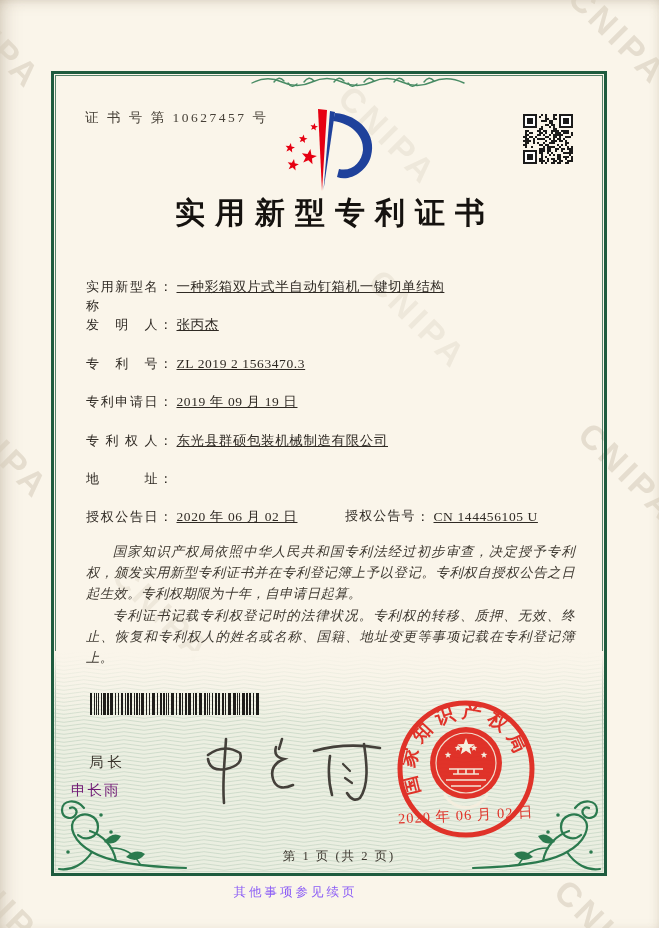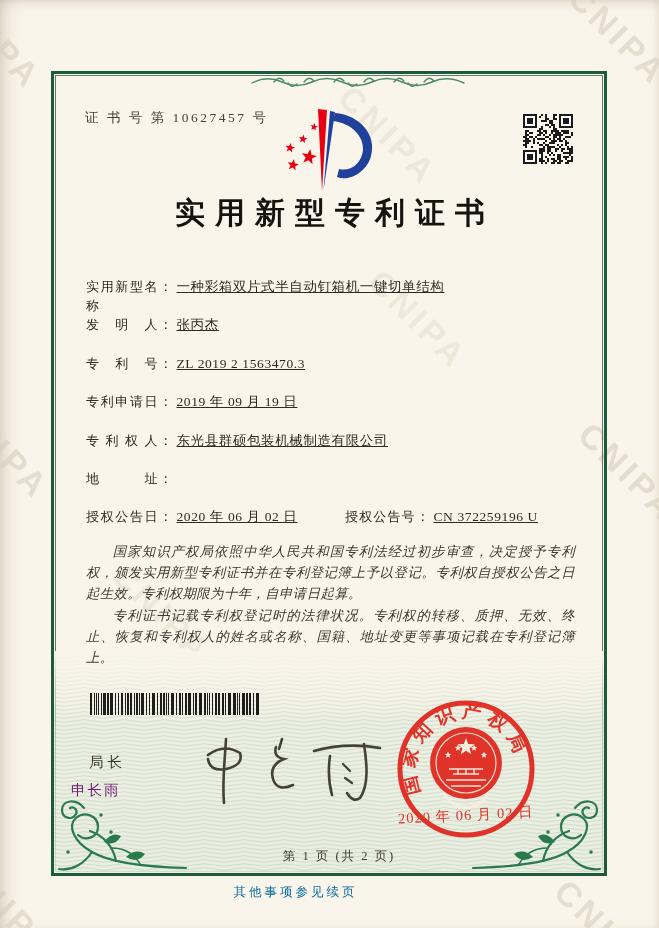--- a/index.html
+++ b/index.html
@@ -44,33 +44,33 @@
   .title{
     position:absolute;left:51px;top:193px;width:556px;text-align:center;
     font-size:30px;font-weight:bold;letter-spacing:10px;padding-left:12px;color:#15120f;
   }
   .fields{position:absolute;left:86px;top:277px;width:492px;list-style:none;font-size:13.5px;color:#2f2a24;}
   .row{position:relative;height:38.4px;display:flex;align-items:flex-start;line-height:19px;}
   .lbl{display:inline-block;width:72px;text-align:justify;text-align-last:justify;font-size:13px;letter-spacing:.5px;}
   .colon{display:inline-block;margin:0 4px 0 1px;}
   .val{letter-spacing:.6px;text-decoration:underline;}
   .pair2{position:absolute;left:259px;top:0;display:flex;}
-  .pair2 .lbl{width:70px;}
+  .pair2 .lbl{width:70px;font-family:Liberation Mono, monospace;}
   .body-text{
     position:absolute;left:86px;top:541px;width:489px;font-size:13.4px;line-height:21.2px;
     text-align:justify;color:#3e3931;letter-spacing:.4px;font-style:italic;
   }
   .body-text p{text-indent:2em;margin:0;}
   .barcode{position:absolute;left:90px;top:693px;}
   .director-title{position:absolute;left:89px;top:753px;font-size:14.5px;letter-spacing:4px;color:#3a352d;}
   .director-name{position:absolute;left:71px;top:781px;font-size:14.5px;letter-spacing:2px;color:#701a75;}
   .signature{position:absolute;left:196px;top:731px;z-index:7;}
   .seal{position:absolute;left:395px;top:699px;z-index:8;}
   .page-info{position:absolute;left:51px;top:848px;width:556px;text-align:center;font-size:12.5px;letter-spacing:2px;color:#3c372f;z-index:7;padding-left:20px;}
-  .footer-note{position:absolute;left:0;top:884px;width:591px;text-align:center;font-size:12.5px;letter-spacing:3px;color:#0369a1;}
+  .footer-note{position:absolute;left:0;top:884px;width:591px;text-align:center;font-size:12.5px;letter-spacing:3px;color:#8b5cf6;}
   svg text{font-family:"Liberation Serif","DejaVu Serif",serif;}
 </style>
 </head>
 <body>
 
 <div class="page">
 
   <div class="wm" style="left:-38px;top:-18px">CNIPA</div>
   <div class="wm" style="left:588px;top:-22px">CNIPA</div>
   <div class="wm faint" style="left:358px;top:78px">CNIPA</div>
@@ -451,21 +451,21 @@
         <span class="lbl">地址</span>
           <span class="colon">：</span>
       </li>
       <li class="row">
         <span class="lbl">授权公告日</span>
           <span class="colon">：</span>
           <span class="val">2020 年 06 月 02 日</span>
         <span class="pair2">
           <span class="lbl">授权公告号</span>
             <span class="colon">：</span>
-            <span class="val">CN 372259196 U</span>
+            <span class="val">CN 144456105 U</span>
         </span>
       </li>
     </ul>
 
     <div class="body-text">
       <p>国家知识产权局依照中华人民共和国专利法经过初步审查，决定授予专利权，颁发实用新型专利证书并在专利登记簿上予以登记。专利权自授权公告之日起生效。专利权期限为十年，自申请日起算。</p>
       <p>专利证书记载专利权登记时的法律状况。专利权的转移、质押、无效、终止、恢复和专利权人的姓名或名称、国籍、地址变更等事项记载在专利登记簿上。</p>
     </div>
 
     <svg class="barcode" id="barcode-svg" width="172" height="22" viewBox="0 0 172 22">

